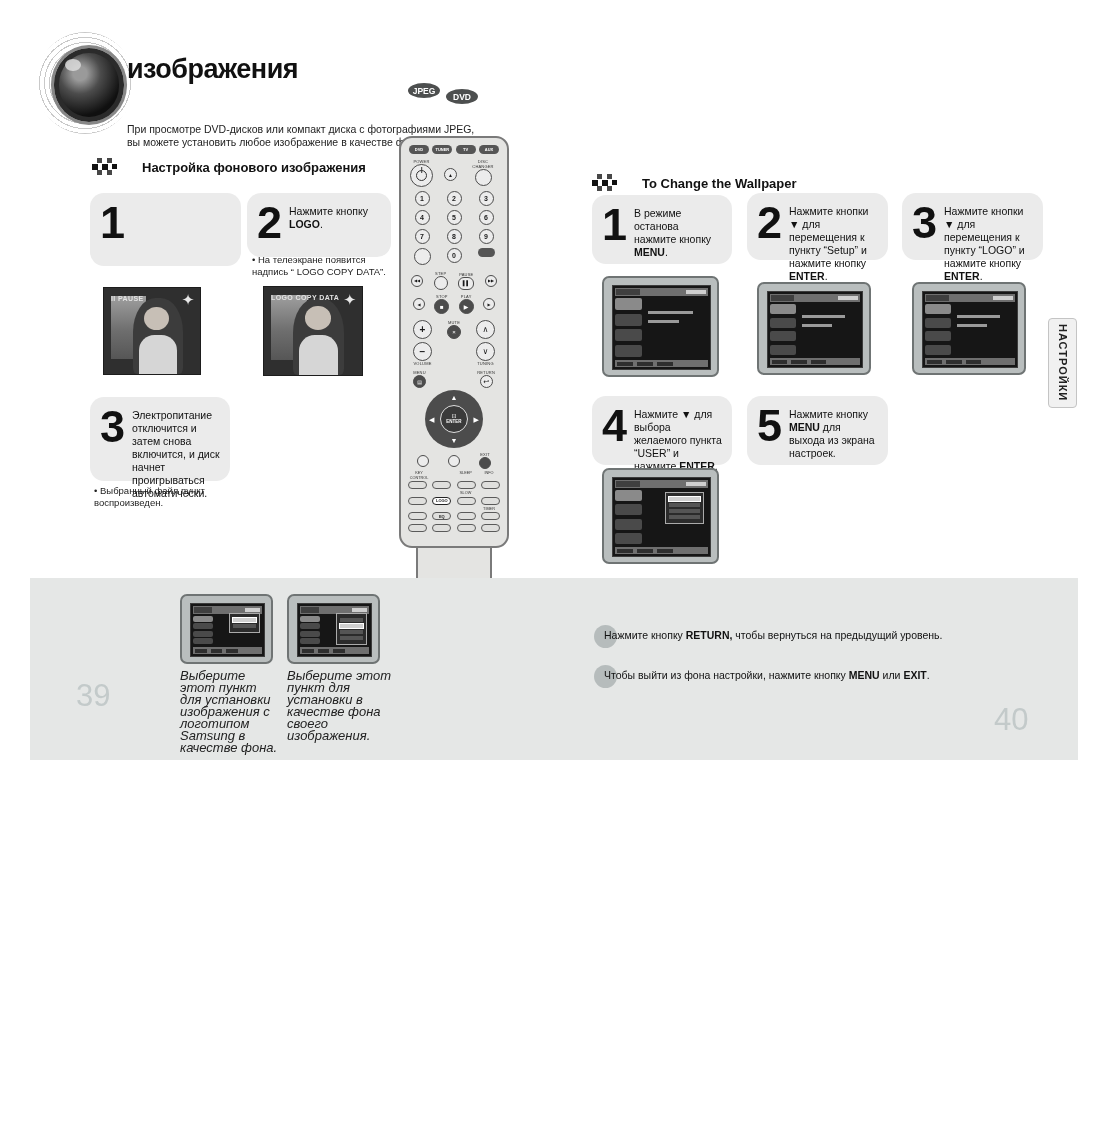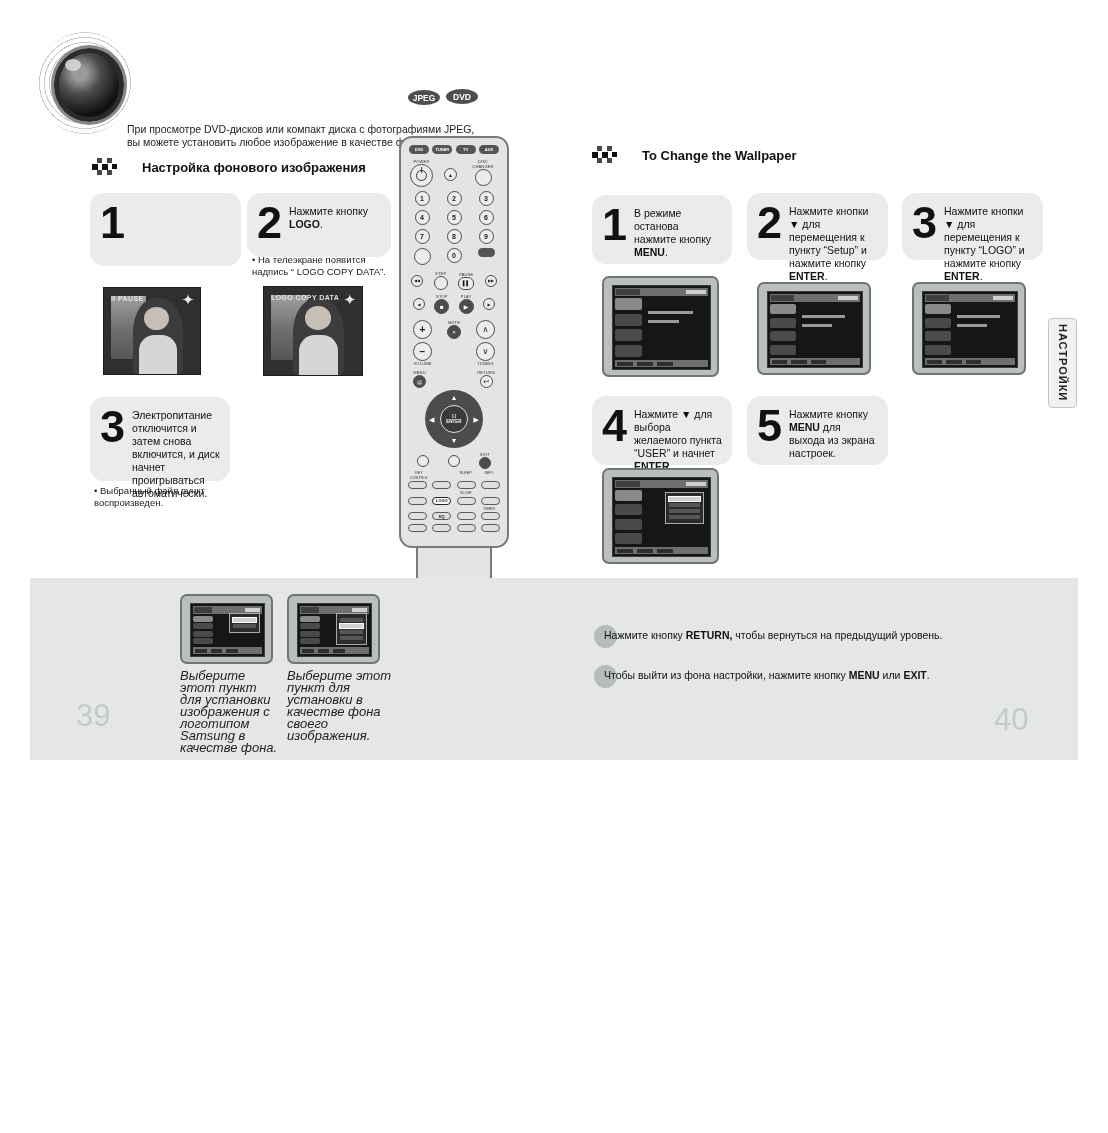--- a/index.html
+++ b/index.html
@@ -15,29 +15,29 @@
     background:repeating-radial-gradient(circle at 50% 50%, #c9c9c9 0 1px, #ffffff 1px 5px);}
   .lens-inner{position:absolute;left:18%;top:16%;width:62%;height:62%;border-radius:50%;
     background:radial-gradient(circle at 35% 32%, #9a9a9a 0 12%, #4c4c4c 35%, #101010 72%);
     border:5px solid #2b2b2b;box-shadow:0 0 0 3px #888;}
   .lens-hl{position:absolute;left:30%;top:26%;width:16%;height:12%;border-radius:50%;background:#dcdcdc;opacity:.85;}
 
   
   .doc-title{left:127px;top:54px;font-size:27px;font-weight:bold;line-height:31px;letter-spacing:-0.5px;color:#111;}
   .badge{width:32px;height:15px;border-radius:50%;background:#4d4f4f;color:#fff;
     font-size:8.5px;font-weight:bold;display:flex;align-items:center;justify-content:center;}
-  .badge.jpeg{left:408px;top:90px;}
+  .badge.jpeg{left:408px;top:83px;}
   .badge.dvd{left:446px;top:89px;}
   .intro{left:127px;top:123px;width:362px;font-size:10.5px;line-height:13px;color:#222;}
 
   
   .sec-hdr{display:flex;align-items:center;gap:24px;}
   .sec-hdr .txt{font-size:13px;font-weight:bold;color:#111;}
   .hdr-left{left:92px;top:156px;}
-  .hdr-right{left:592px;top:144px;}
+  .hdr-right{left:592px;top:172px;}
   .checker{width:26px;height:22px;flex:0 0 auto;}
 
   
   .card{background:#ebebeb;border-radius:14px;display:flex;gap:7px;padding:9px 9px 7px 10px;box-sizing:border-box;}
   .num{font-size:45px;font-weight:bold;line-height:0.92;color:#111;flex:0 0 auto;}
   .stext{font-size:10.5px;line-height:13px;padding-top:3px;color:#111;}
   .stext b{font-weight:bold;}
   .note{font-size:9.5px;line-height:11.5px;color:#222;}
 
   .cardL1{left:90px;top:193px;width:151px;height:73px;}
@@ -130,31 +130,32 @@
   .band{left:30px;top:578px;width:1048px;height:182px;background:#e5e7e6;}
   .caption{font-size:13px;line-height:12px;color:#222;font-style:italic;}
   .cap1{left:180px;top:670px;width:100px;}
   .cap2{left:287px;top:670px;width:112px;}
   .note-dot{width:23px;height:23px;border-radius:50%;background:#b6bcbc;}
   .dot1{left:594px;top:625px;} .dot2{left:594px;top:665px;}
   .bnote{font-size:10.5px;color:#111;width:400px;}
   .bnote b{font-weight:bold;margin-top:17px;}
   .bnote1{left:604px;top:629px;} .bnote2{left:604px;top:669px;}
   .pagenum{font-size:31px;color:#c3caca;font-weight:400;}
-  .pn39{left:76px;top:698px;} .pn40{left:994px;top:702px;}
+  .pn39{left:76px;top:678px;} .pn40{left:994px;top:702px;}
 </style>
 </head>
 <body>
 
 <div class="abs lens">
   <div class="lens-inner"></div>
   <div class="lens-hl"></div>
 </div>
 
 <div class="abs doc-title">
+  <div>изображения</div>
 </div>
 <div class="abs badge jpeg">JPEG</div>
 <div class="abs badge dvd">DVD</div>
 <div class="abs intro">При просмотре DVD-дисков или компакт диска с фотографиями JPEG, вы можете установить любое изображение в качестве фонового.</div>
 
 <div class="abs sec-hdr hdr-left">
   <svg class="checker" viewBox="0 0 26 22">
     <rect x="0" y="8" width="6" height="6" fill="#111"></rect>
     <rect x="5" y="2" width="5" height="5" fill="#474747"></rect>
     <rect x="5" y="14" width="5" height="5" fill="#474747"></rect>
@@ -217,21 +218,21 @@
 <div class="abs card cardR2">
   <span class="num">2</span>
   <span class="stext"><span>Нажмите кнопки ▼ для перемещения к пункту “Setup” и нажмите кнопку </span><b>ENTER</b><span>.</span></span>
 </div>
 <div class="abs card cardR3">
   <span class="num">3</span>
   <span class="stext"><span>Нажмите кнопки ▼ для перемещения к пункту “LOGO” и нажмите кнопку </span><b>ENTER</b><span>.</span></span>
 </div>
 <div class="abs card cardR4">
   <span class="num">4</span>
-  <span class="stext"><span>Нажмите ▼ для выбора желаемого пункта “USER” и начнет </span><b>ENTER</b><span>.</span></span>
+  <span class="stext"><span>Нажмите ▼ для выбора желаемого пункта “USER” и нажмите </span><b>ENTER</b><span>.</span></span>
 </div>
 <div class="abs card cardR5">
   <span class="num">5</span>
   <span class="stext"><span>Нажмите кнопку </span><b>MENU</b><span> для выхода из экрана настроек.</span></span>
 </div>
 
 <div class="abs tv tv1">
   <div class="tv-screen">
     <div class="tv-topbar">
         <span class="chip-l"></span>

